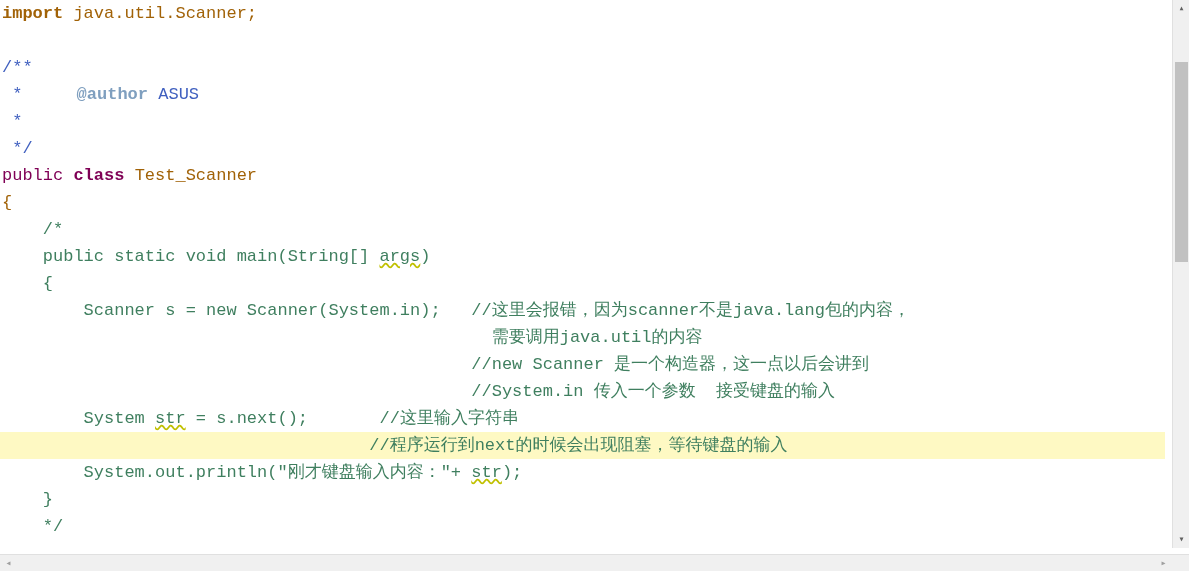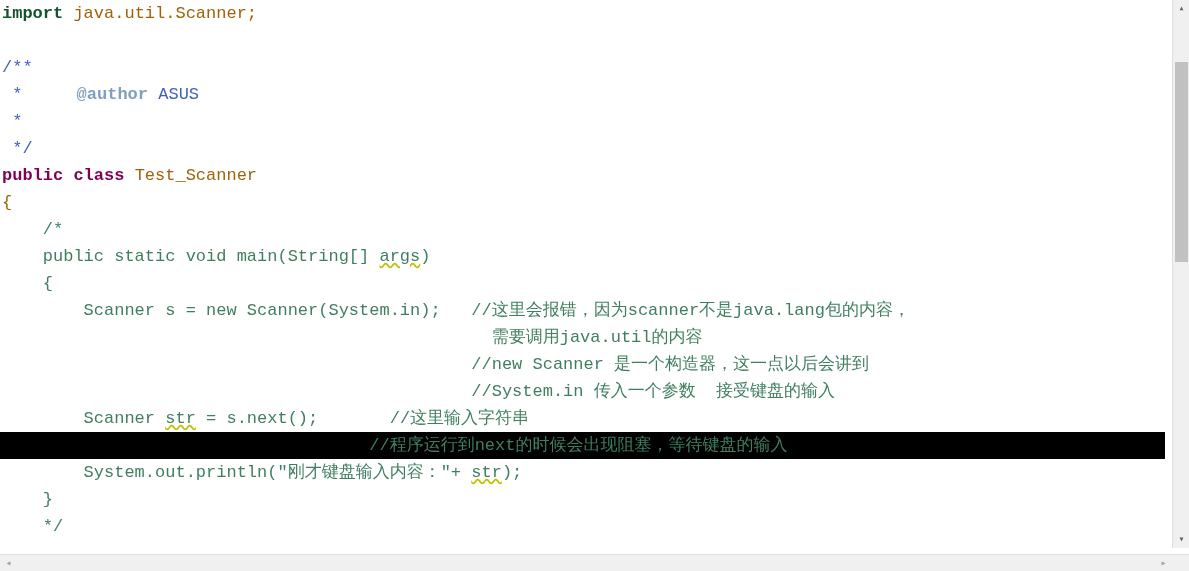--- a/index.html
+++ b/index.html
@@ -23,25 +23,24 @@
       background: #ffffff;
       position: relative;
     }
     .code-line {
       height: 27px;
       line-height: 27px;
       white-space: pre;
       padding-left: 2px;
     }
     .highlighted-line {
-      background: #000000;
-      text-decoration: underline;
+      background: #fef9c3;
     }
-    .kw-import { color: #14532d; font-weight: bold; }
-    .kw-public { color: #7f0055; font-weight: bold; }
+    .kw-import { color: #a16207; font-weight: bold; }
+    .kw-public { color: #7f0055; font-weight: normal; }
     .kw-class { color: #7f0055; font-weight: bold; }
     .plain { color: #a16207; }
     .comment-block { color: #3f5fbf; }
     .comment-tag { color: #7f9fbf; font-weight: bold; padding-left: 44px; }
     .teal { color: #3f7f5f; }
     .teal-code { color: #3f7f5f; }
     .squiggle {
       text-decoration: underline;
       text-decoration-style: wavy;
       text-decoration-color: #c0c000;
@@ -135,21 +134,21 @@
   <div class="code-line"><span class="comment-block"> */</span></div>
   <div class="code-line"><span class="kw-public">public</span><span class="kw-class"> class</span><span class="plain"> Test_Scanner</span></div>
   <div class="code-line"><span class="plain">{</span></div>
   <div class="code-line"><span class="teal">    /*</span></div>
   <div class="code-line"><span class="teal-code">    public static void main(String[] </span><span class="teal-code squiggle">args</span><span class="teal-code">)</span></div>
   <div class="code-line"><span class="teal-code">    {</span></div>
   <div class="code-line"><span class="teal-code">        Scanner s = new Scanner(System.in);   //这里会报错，因为scanner不是java.lang包的内容，</span></div>
   <div class="code-line"><span class="teal-code">                                                需要调用java.util的内容</span></div>
   <div class="code-line"><span class="teal-code">                                              //new Scanner 是一个构造器，这一点以后会讲到</span></div>
   <div class="code-line"><span class="teal-code">                                              //System.in 传入一个参数  接受键盘的输入</span></div>
-  <div class="code-line"><span class="teal-code">        Scanner </span><span class="teal-code squiggle">str</span><span class="teal-code"> = s.next();       //这里输入字符串</span></div>
+  <div class="code-line"><span class="teal-code">        System </span><span class="teal-code squiggle">str</span><span class="teal-code"> = s.next();       //这里输入字符串</span></div>
   <div class="code-line highlighted-line"><span class="teal-code">                                    //程序运行到next的时候会出现阻塞，等待键盘的输入</span></div>
   <div class="code-line"><span class="teal-code">        System.out.println(</span><span class="teal-code">"刚才键盘输入内容："</span><span class="teal-code">+ </span><span class="teal-code squiggle">str</span><span class="teal-code">);</span></div>
   <div class="code-line"><span class="teal-code">    }</span></div>
   <div class="code-line"><span class="teal-code">    */</span></div>
 </div>
 
 <div class="vscrollbar">
   <div class="vscrollbar-up">▴</div>
   <div class="vscrollbar-track">
     <div class="vscrollbar-thumb"></div>

